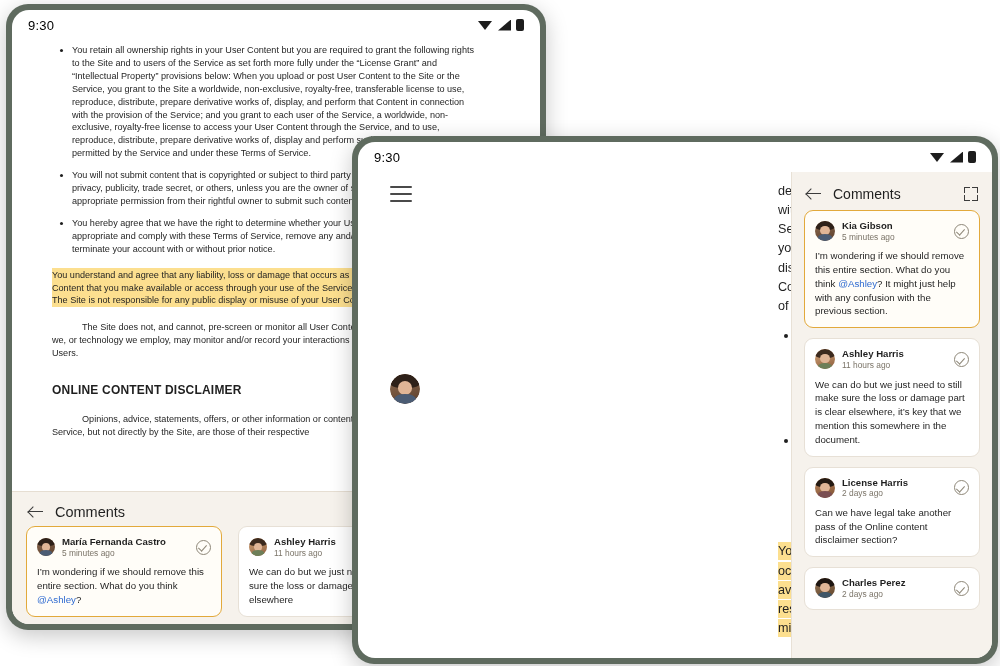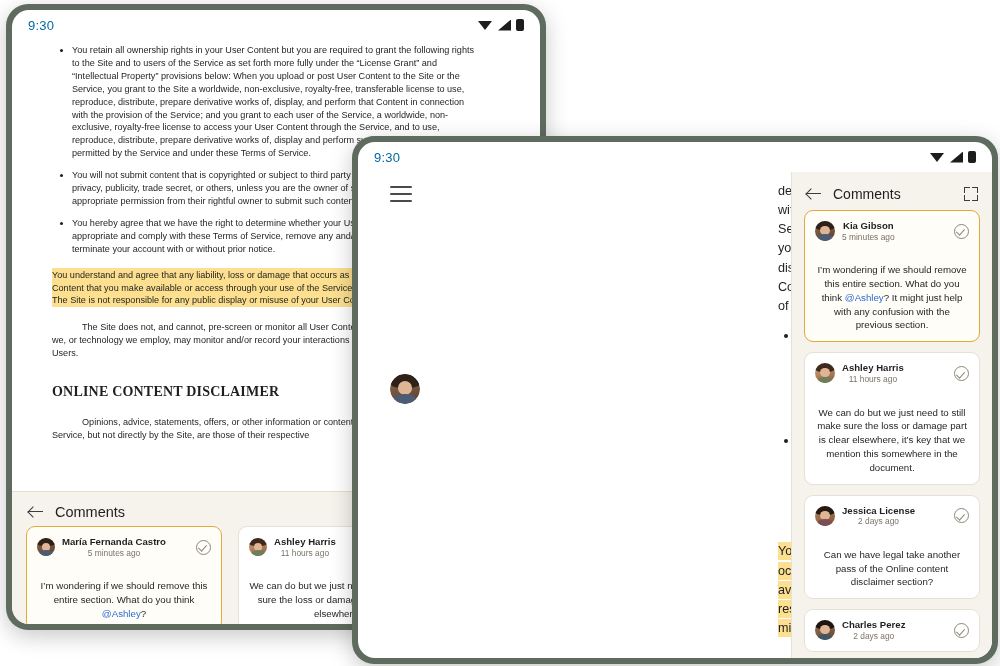--- a/index.html
+++ b/index.html
@@ -54,21 +54,21 @@
   .statusbar {
     position: absolute;
     left: 0; right: 0; top: 0;
     height: 30px;
     display: flex;
     align-items: center;
     justify-content: space-between;
     padding: 0 16px;
     box-sizing: border-box;
     font-size: 12.5px;
-    color: #0369a1;
+    color: #000000;
     z-index: 20;
     pointer-events: none;
   }
   .statusbar .clock { font-size: 13px; letter-spacing: 0.2px; }
   .status-icons { display: flex; align-items: center; gap: 5px; }
   .ic-wifi {
     width: 15px; height: 11px; position: relative; display: inline-block;
   }
   .ic-wifi::after {
     content: "";
@@ -112,21 +112,21 @@
     padding: 2px 0;
   }
 
   
   .doc-back {
     left: 40px;
     width: 430px;
     font-size: 9.1px;
     line-height: 1.42;
   }
-  .doc-back .heading { font-size: 14px; font-family: Liberation Serif, serif; }
+  .doc-back .heading { font-size: 12px; }
 
   
   .doc-front {
     left: 420px;
     width: 392px;
     font-size: 12.6px;
     line-height: 1.52;
   }
 
   
@@ -183,21 +183,20 @@
   .avatar.av2 .body { background: #6d7f59; }
   .avatar.av3 .hair { background: #241a13; }
   .avatar.av3 .body { background: #7a4e52; }
   .avatar.av4 .hair { background: #1d1511; }
   .avatar.av4 .body { background: #3f5668; }
 
   
   .comments-panel {
     position: absolute;
     background: #f6f2ec;
-    text-align: center;
   }
   
   .comments-back {
     left: 0; right: 0; bottom: 0;
     height: 132px;
     border-top: 1px solid #e6ded2;
   }
   .comments-back .cp-head {
     display: flex; align-items: center; gap: 12px;
     padding: 12px 16px 6px 16px;
@@ -232,21 +231,21 @@
   .check::after {
     content: "";
     position: absolute;
     left: 3px; top: 2.6px;
     width: 4px; height: 7px;
     border-right: 1.4px solid #8e8778;
     border-bottom: 1.4px solid #8e8778;
     transform: rotate(42deg);
   }
   .card-body {
-    margin-top: 21px;
+    margin-top: 7px;
     font-size: 9.7px;
     line-height: 1.42;
     color: #262626;
   }
   .mention { color: #2f6bd1; }
 
   
   .comments-front {
     right: 0; top: 30px; bottom: 0;
     width: 200px;
@@ -450,21 +449,21 @@
           </div>
 
           <div class="card">
             <div class="card-head">
               <span class="avatar av3" style="width:20px;height:20px;">
                 <span class="hair"></span>
                   <span class="head"></span>
                   <span class="body"></span>
               </span>
               <span>
-                <span class="card-name" style="display:block;">Jessica License</span>
+                <span class="card-name" style="display:block;">License Harris</span>
                 <span class="card-time" style="display:block;">2 days ago</span>
               </span>
               <span class="check"></span>
             </div>
             <div class="card-body">Can we have legal take another pass of the Online content disclaimer section?</div>
           </div>
 
           <div class="card">
             <div class="card-head">
               <span class="avatar av4" style="width:20px;height:20px;">

